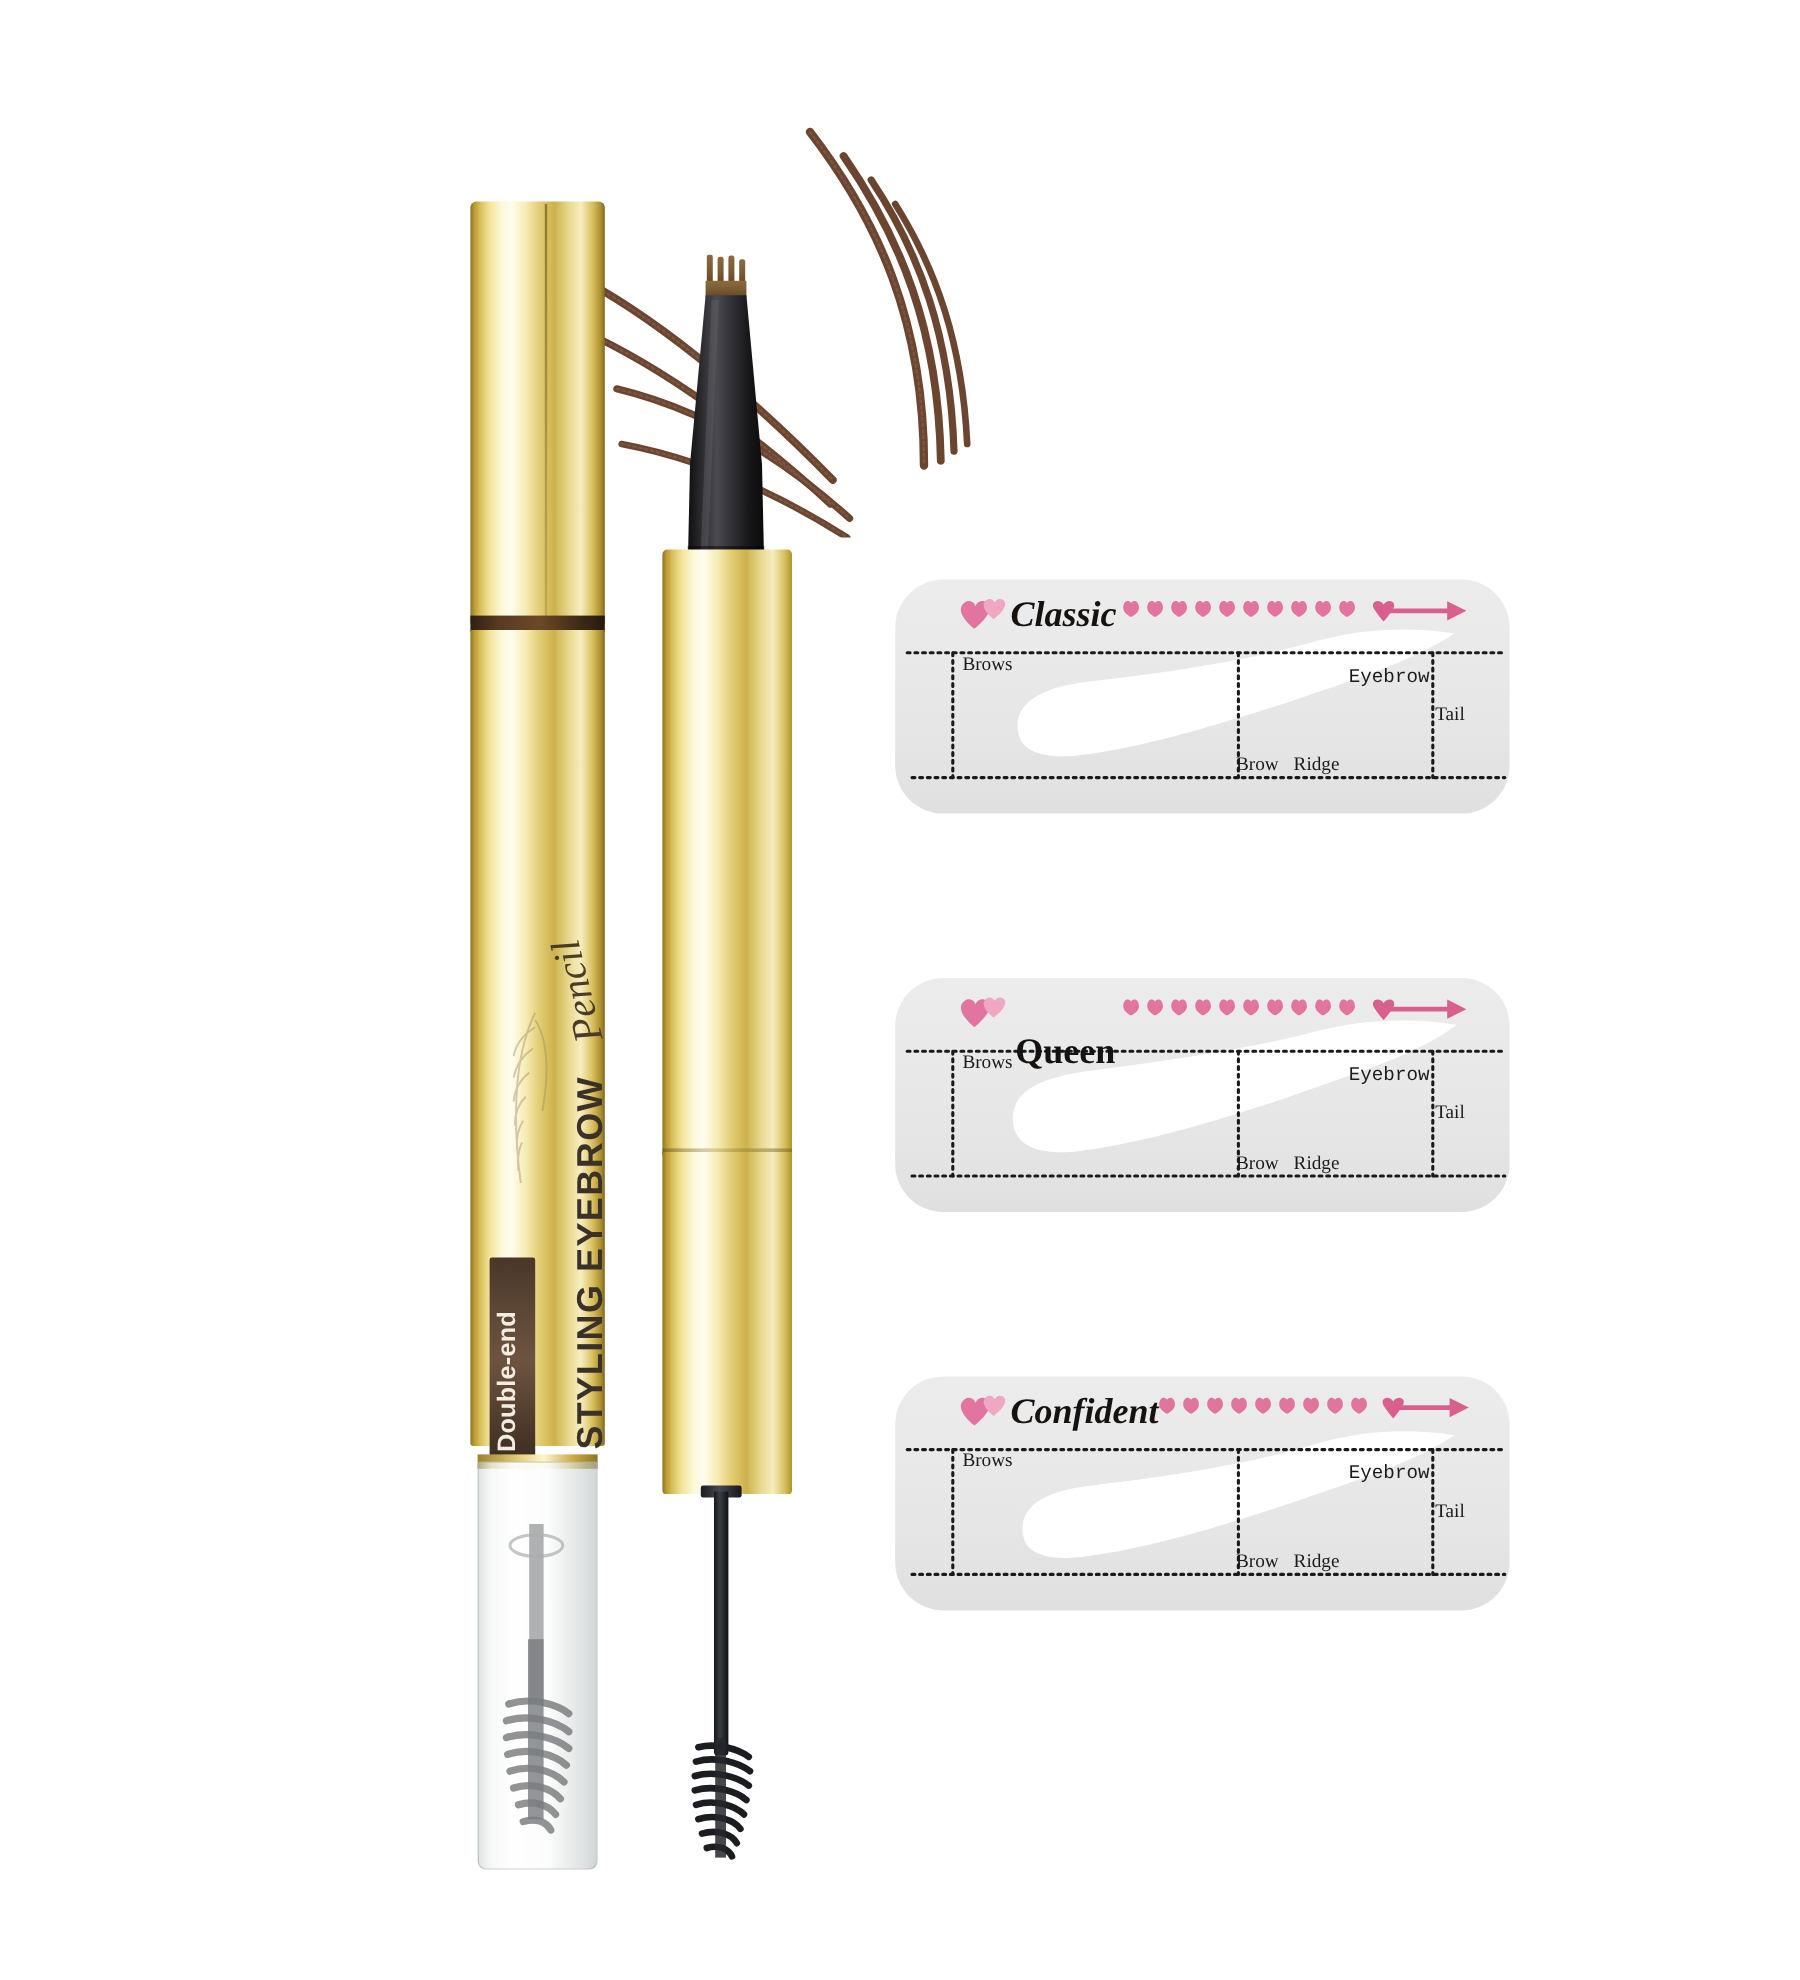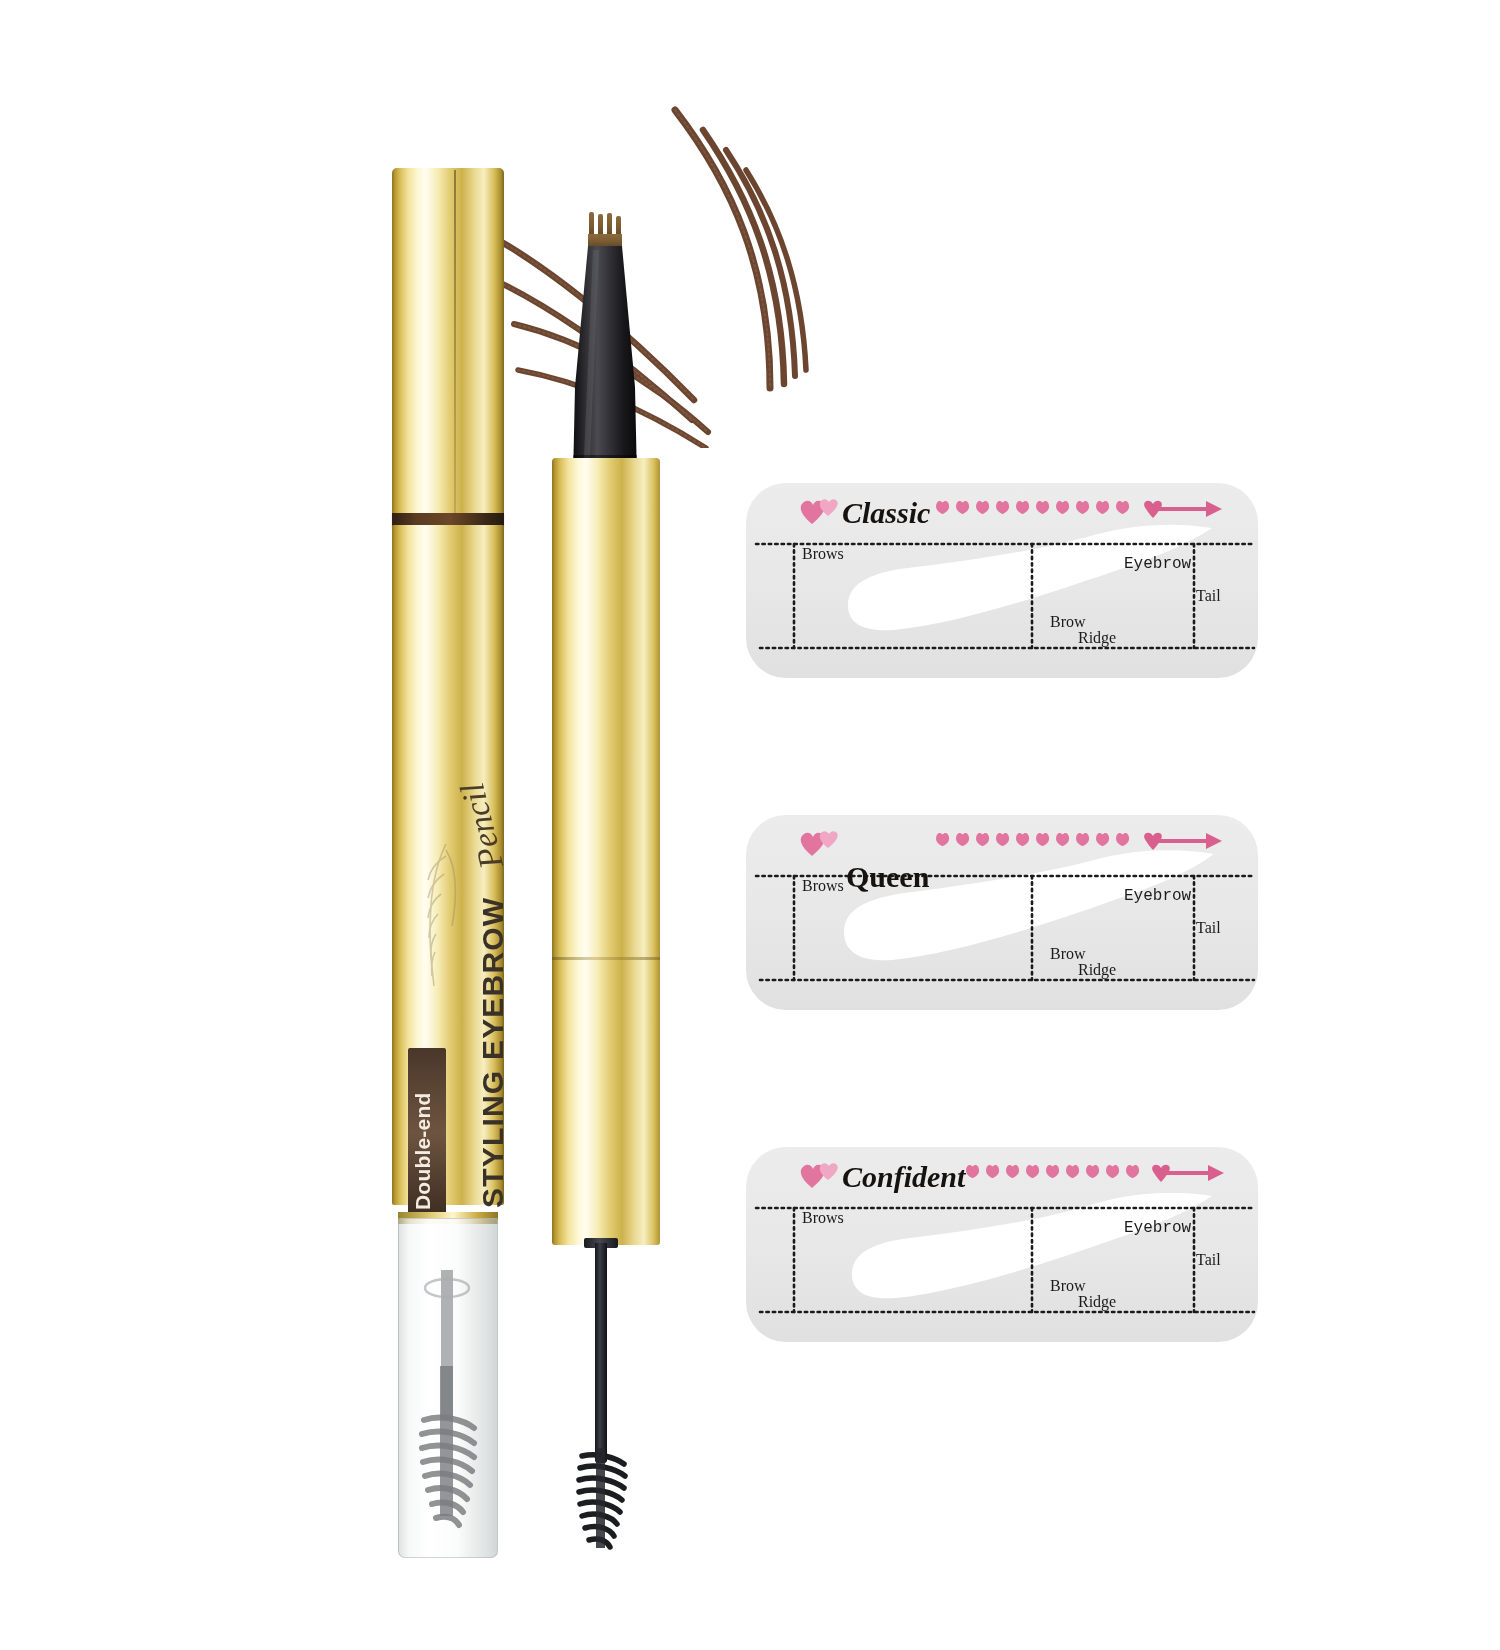--- a/index.html
+++ b/index.html
@@ -237,21 +237,21 @@
     position: absolute;
     font-family: "Liberation Serif", serif;
     font-size: 16px;
     color: #1b1b1b;
     white-space: nowrap;
     line-height: 1;
   }
   .lbl-brows     { left: 60px;  top: 68px; }
   .lbl-eyebrow   { left: 382px; top: 78px; font-family: Liberation Mono, monospace; }
   .lbl-tail      { left: 454px; top: 78px; margin-top: 32px; }
-  .lbl-browridge { left: 288px; top: 136px; margin-left: 20px; }
+  .lbl-browridge { left: 288px; top: 152px; }
   .lbl-ridgeword { left: 336px; top: 152px; }
 </style>
 </head>
 <body>
 
 <div id="product-scene">
 
   <svg class="abs" style="left:470px; top:88px; width:350px; height:360px;" viewBox="0 0 350 360">
     <defs>
       <pattern id="hairTex" width="6" height="4" patternUnits="userSpaceOnUse">

